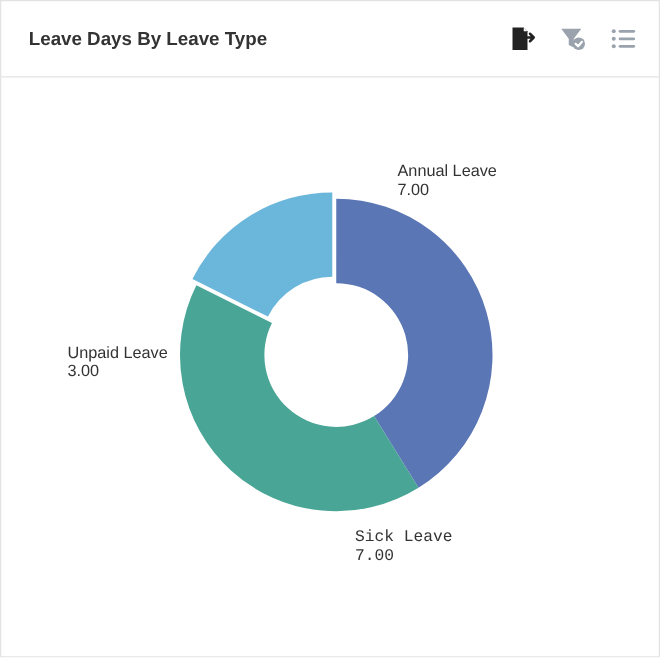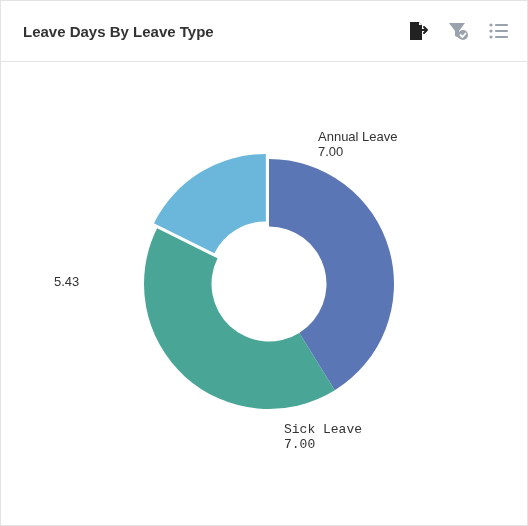--- a/index.html
+++ b/index.html
@@ -114,18 +114,19 @@
       <div>Annual Leave</div>
       <div>7.00</div>
     </div>
 
     <div class="slice-label" style="left:283px; top:361px;font-family:Liberation Mono, monospace;">
       <div>Sick Leave</div>
       <div>7.00</div>
     </div>
 
     <div class="slice-label" style="left:53px; top:213px;">
-      <div>5.43</div>
+      <div>Unpaid Leave</div>
+      <div>3.00</div>
     </div>
 
   </div>
 
 </div>
 
 </body></html>

